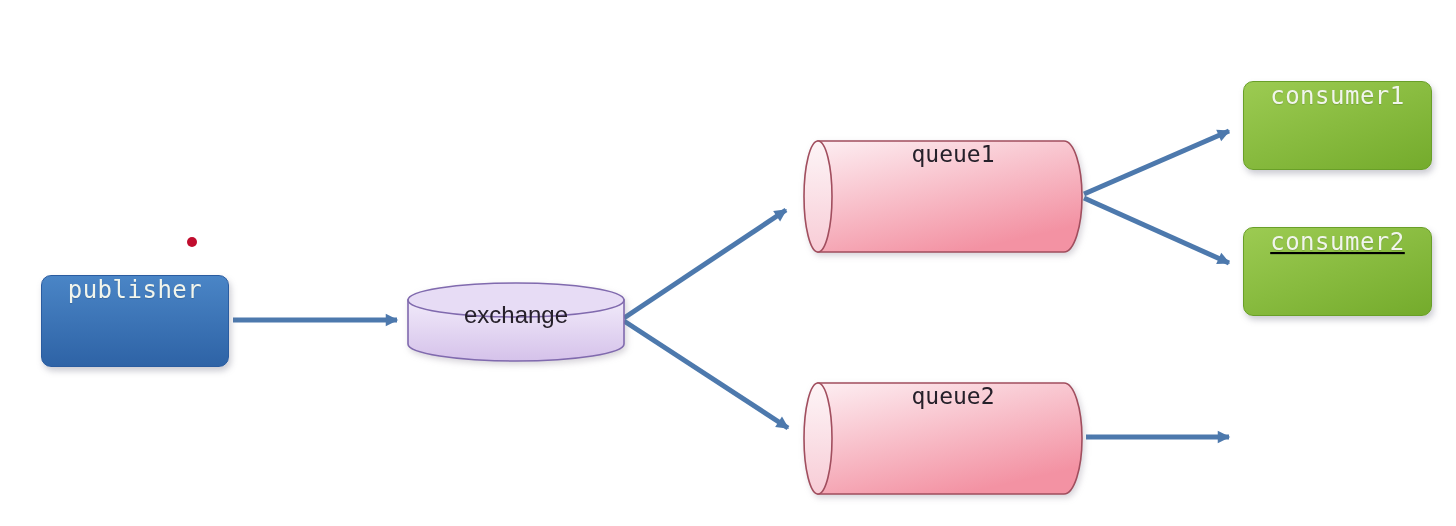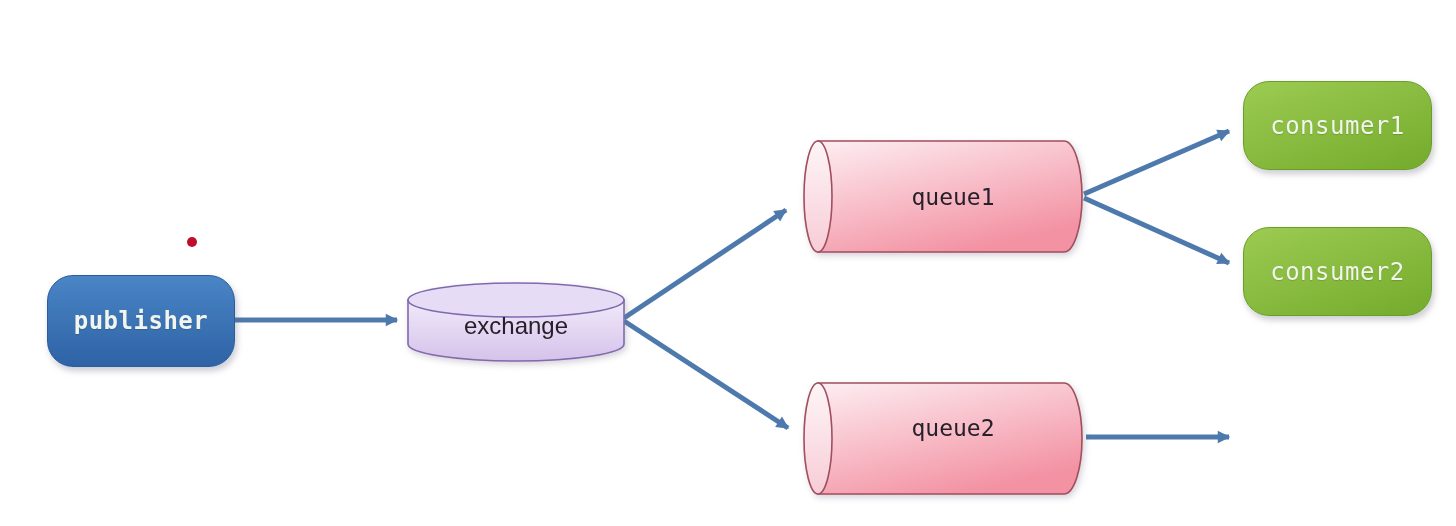--- a/index.html
+++ b/index.html
@@ -6,48 +6,47 @@
   body{background:#fff;font-family:"DejaVu Sans Mono", monospace;}
   .canvas{
     position:relative;
     width:1456px;height:526px;
     background:var(--bg,#ffffff);
     overflow:hidden;
   }
   .canvas > svg{position:absolute;left:0;top:0;}
   .node{
     position:absolute;
-    display:flex;align-items:center;justify-content:center;
-    border-radius:26px;
+    display:flex;align-items:flex-start;justify-content:center;
+    border-radius:10px;
     box-shadow:2px 4px 6px rgba(110,110,130,.35);
   }
   .node-label{
     font-family:"DejaVu Sans Mono", monospace;
     font-size:24px;
     letter-spacing:.5px;
     color:var(--text-light,#f1f5ec);
     text-shadow:0 1px 1px rgba(0,0,0,.15);
   }
   .publisher{
-    left:47px;top:275px;width:186px;height:90px;
+    left:41px;top:275px;width:186px;height:90px;
     background:linear-gradient(180deg,var(--publisher-top,#4a85c6) 0%,var(--publisher-bottom,#2e63a6) 100%);
     border:1px solid var(--publisher-border,#2a5ca0);
-    font-weight:bold;
   }
   .consumer{
     left:1243px;width:187px;height:87px;
     background:linear-gradient(160deg,var(--consumer-top,#9ccb52) 0%,var(--consumer-bottom,#74ab2c) 100%);
     border:1px solid var(--consumer-border,#699f28);
   }
   .consumer1{top:81px;}
-  .consumer2{top:227px;}
+  .consumer2{top:227px;text-decoration:underline;}
   .consumer3{top:396px;}
   .cyl-label{
     position:absolute;
-    display:flex;align-items:center;justify-content:center;
+    display:flex;justify-content:center;
     pointer-events:none;
   }
   .queue-label{
     font-family:"DejaVu Sans Mono", monospace;
     font-size:23px;
     color:var(--text-dark,#26202a);
   }
   .exchange-label{
     font-family:"Liberation Sans", sans-serif;
     font-size:24px;

